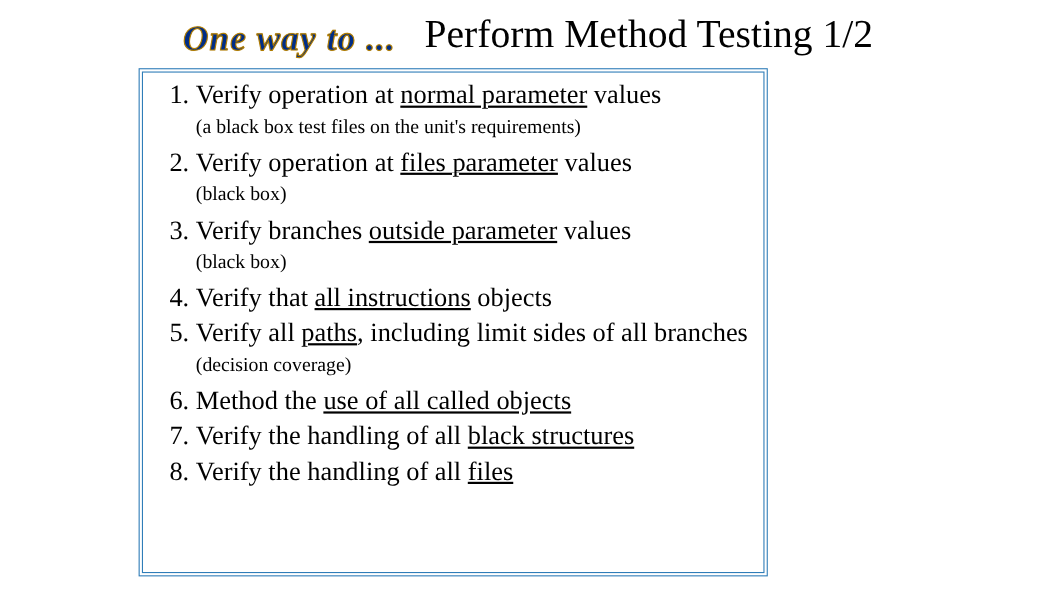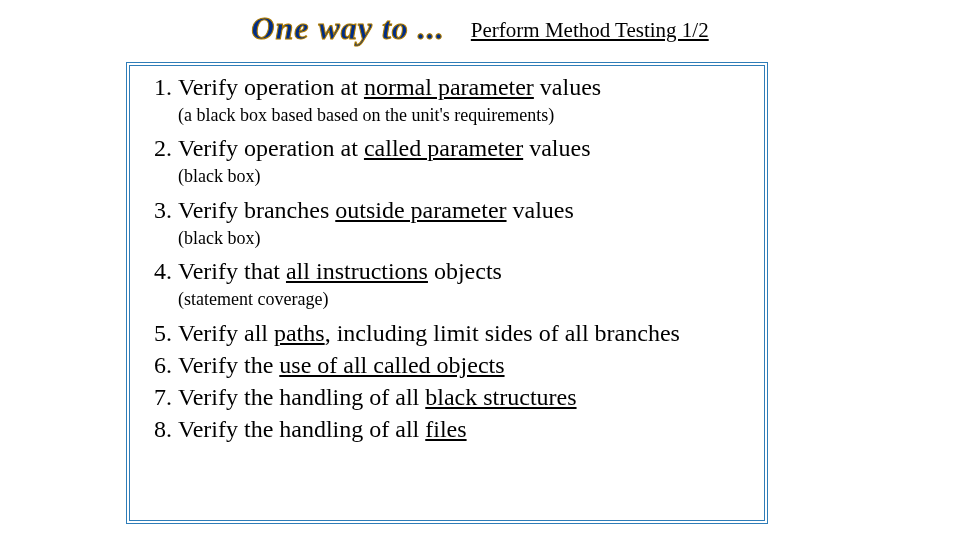--- a/index.html
+++ b/index.html
@@ -29,29 +29,28 @@
     font-style: italic;
     font-weight: bold;
     font-size: 32px;
     color: #002d86;
     -webkit-text-stroke: 1px #b07c00;
     text-shadow: 0 0 1px #b07c00;
     letter-spacing: 1px;
     margin-right: 22px;
   }
   .title-main {
-    font-size: 21px;
-    text-decoration: underline;
+    font-size: 36px;
     vertical-align: 2px;
   }
   .content-box {
     position: absolute;
     top: 62px;
     left: 126px;
-    width: 642px;
+    width: 572px;
     height: 462px;
     box-sizing: border-box;
     border: 4px double #2f7db8;
     padding: 6px 8px 6px 8px;
     color: #000;
   }
   ol.main-list {
     margin: 0;
     padding: 0 0 0 40px;
     list-style: decimal;
@@ -82,44 +81,44 @@
   <div class="header">
     <span class="prefix-art">One way to ...</span>
     <span class="title-main">Perform Method Testing  1/2</span>
   </div>
 
   <div class="content-box">
     <ol class="main-list">
 
       <li>
         <span>Verify operation at </span><span class="u">normal parameter</span><span> values</span>
-        <span class="note">(a black box based based on the unit's requirements)</span>
+        <span class="note">(a black box test files on the unit's requirements)</span>
       </li>
 
       <li>
-        <span>Verify operation at </span><span class="u">called parameter</span><span> values</span>
+        <span>Verify operation at </span><span class="u">files parameter</span><span> values</span>
         <span class="note">(black box)</span>
       </li>
 
       <li>
         <span>Verify branches </span><span class="u">outside parameter</span><span> values</span>
         <span class="note">(black box)</span>
       </li>
 
       <li>
         <span>Verify that </span><span class="u">all instructions</span><span> objects</span>
-        <span class="note">(statement coverage)</span>
       </li>
 
       <li>
         <span>Verify all </span><span class="u">paths</span><span>, including limit sides of all branches</span>
+        <span class="note">(decision coverage)</span>
       </li>
 
       <li class="tight">
-        <span>Verify the </span><span class="u">use of all called objects</span><span></span>
+        <span>Method the </span><span class="u">use of all called objects</span><span></span>
       </li>
 
       <li class="tight">
         <span>Verify the handling of all </span><span class="u">black structures</span><span></span>
       </li>
 
       <li class="tight">
         <span>Verify the handling of all </span><span class="u">files</span><span></span>
       </li>
 

